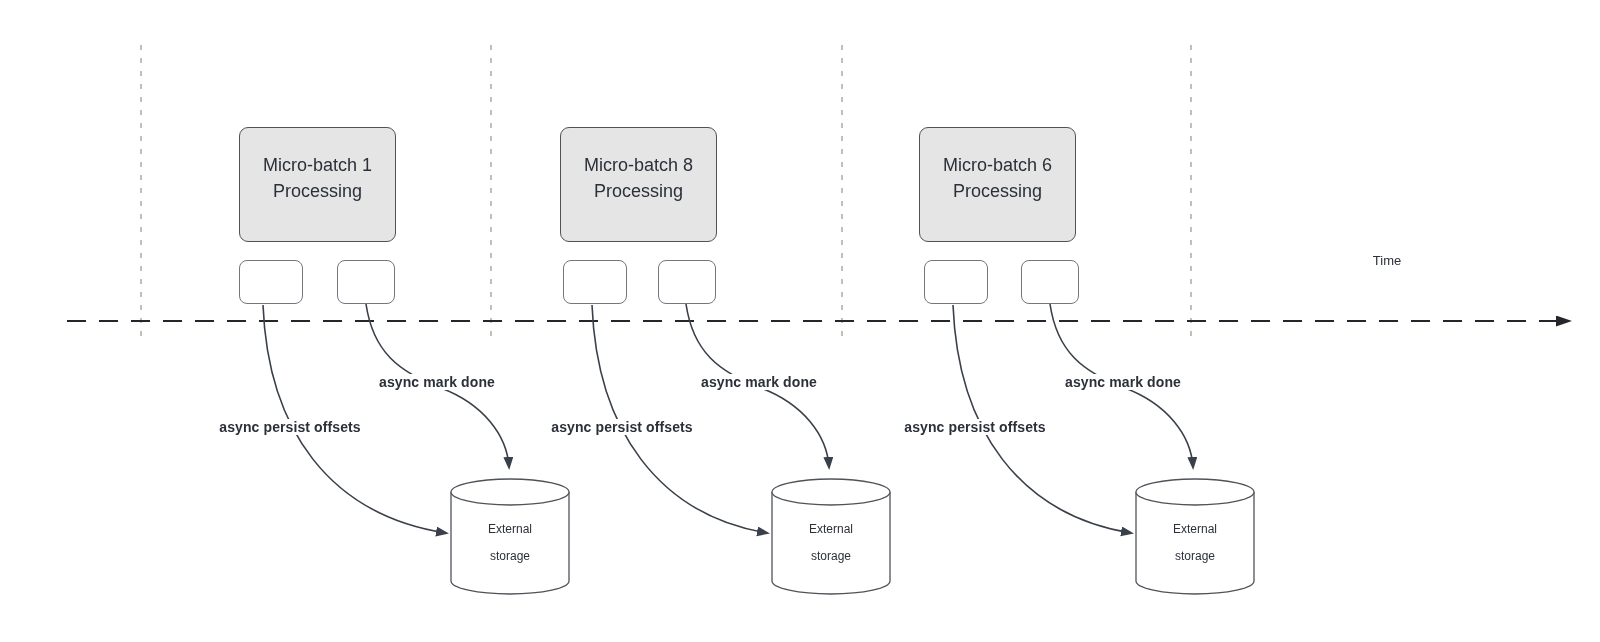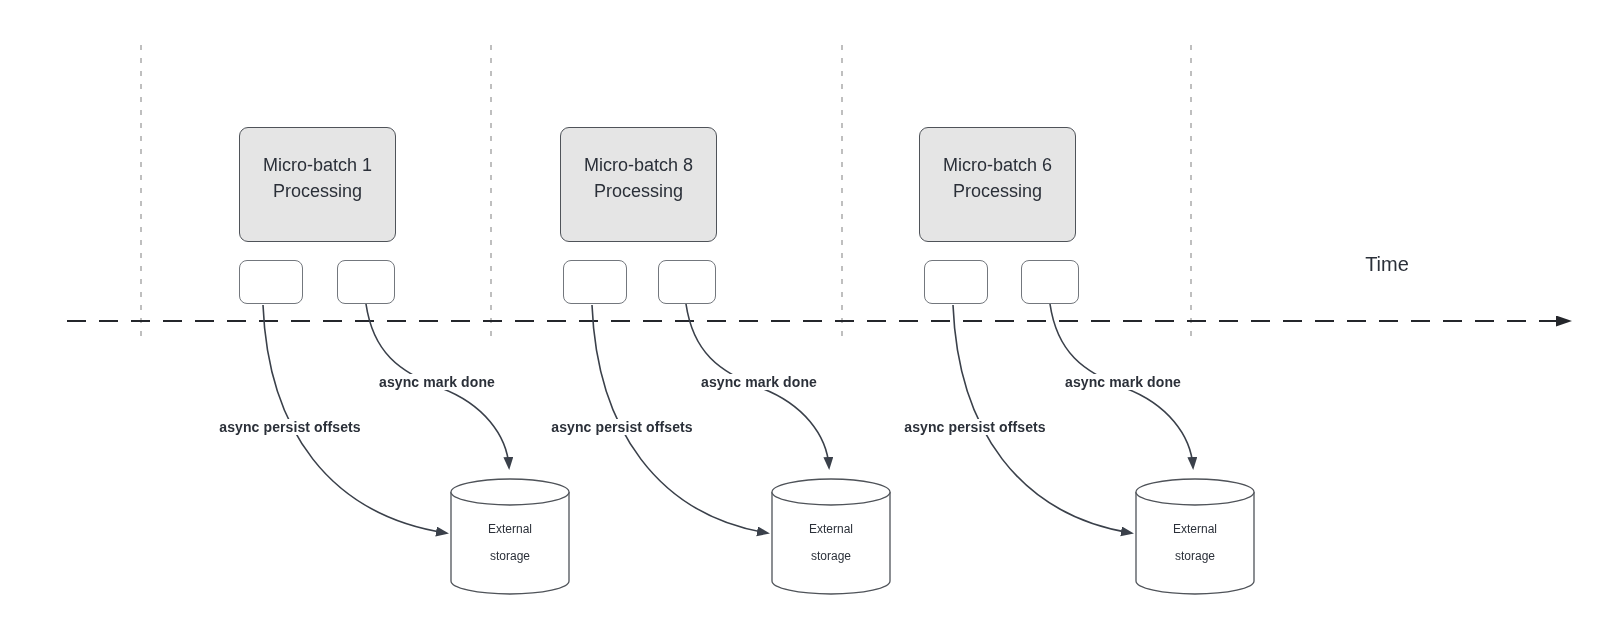--- a/index.html
+++ b/index.html
@@ -40,21 +40,21 @@
     position:absolute;text-align:center;
     font-size:14px;font-weight:bold;line-height:20px;letter-spacing:0.1px;
   }
   .flow-label span{background:#fff;padding:0 3px;}
   .storage-label{
     position:absolute;width:118px;text-align:center;
     font-size:12px;line-height:27px;
   }
   .time-label{
     position:absolute;left:1347px;top:253px;width:80px;
-    text-align:center;font-size:20px;
+    text-align:center;font-size:13px;
   }
 </style>
 </head>
 <body>
 
 <div class="canvas">
 
   <svg class="layer">
     <defs>
       <marker id="arrow" markerUnits="userSpaceOnUse" markerWidth="16" markerHeight="14" refX="10" refY="5" orient="auto">

